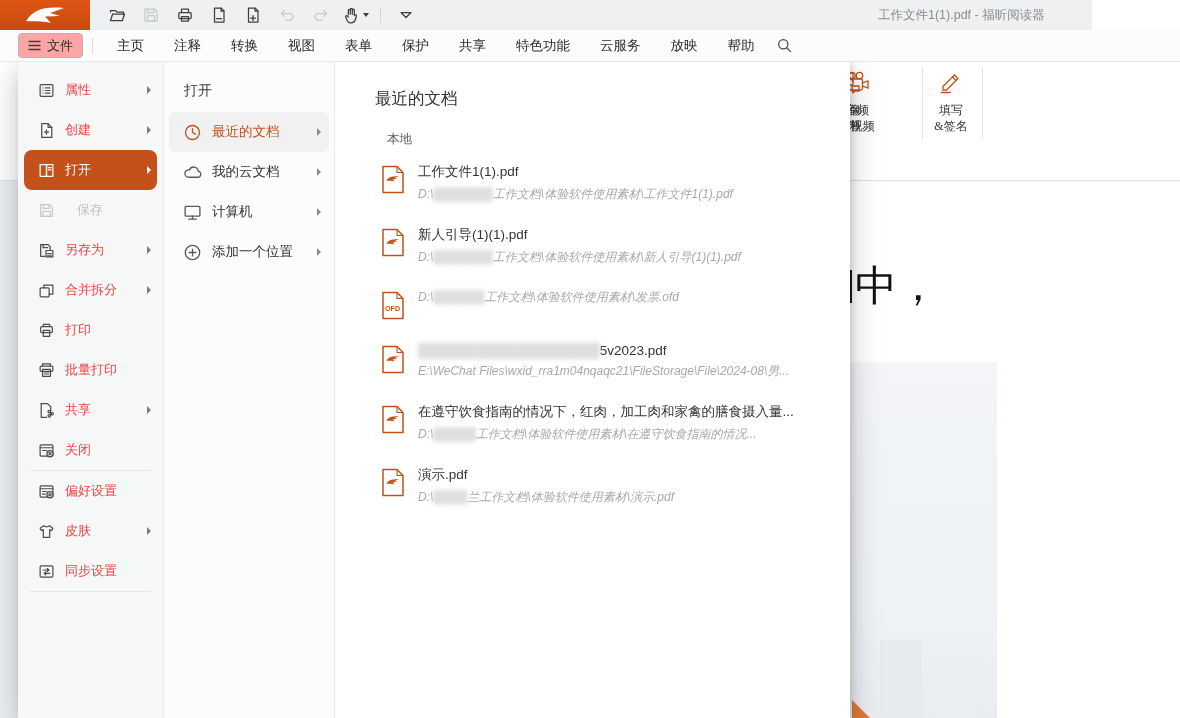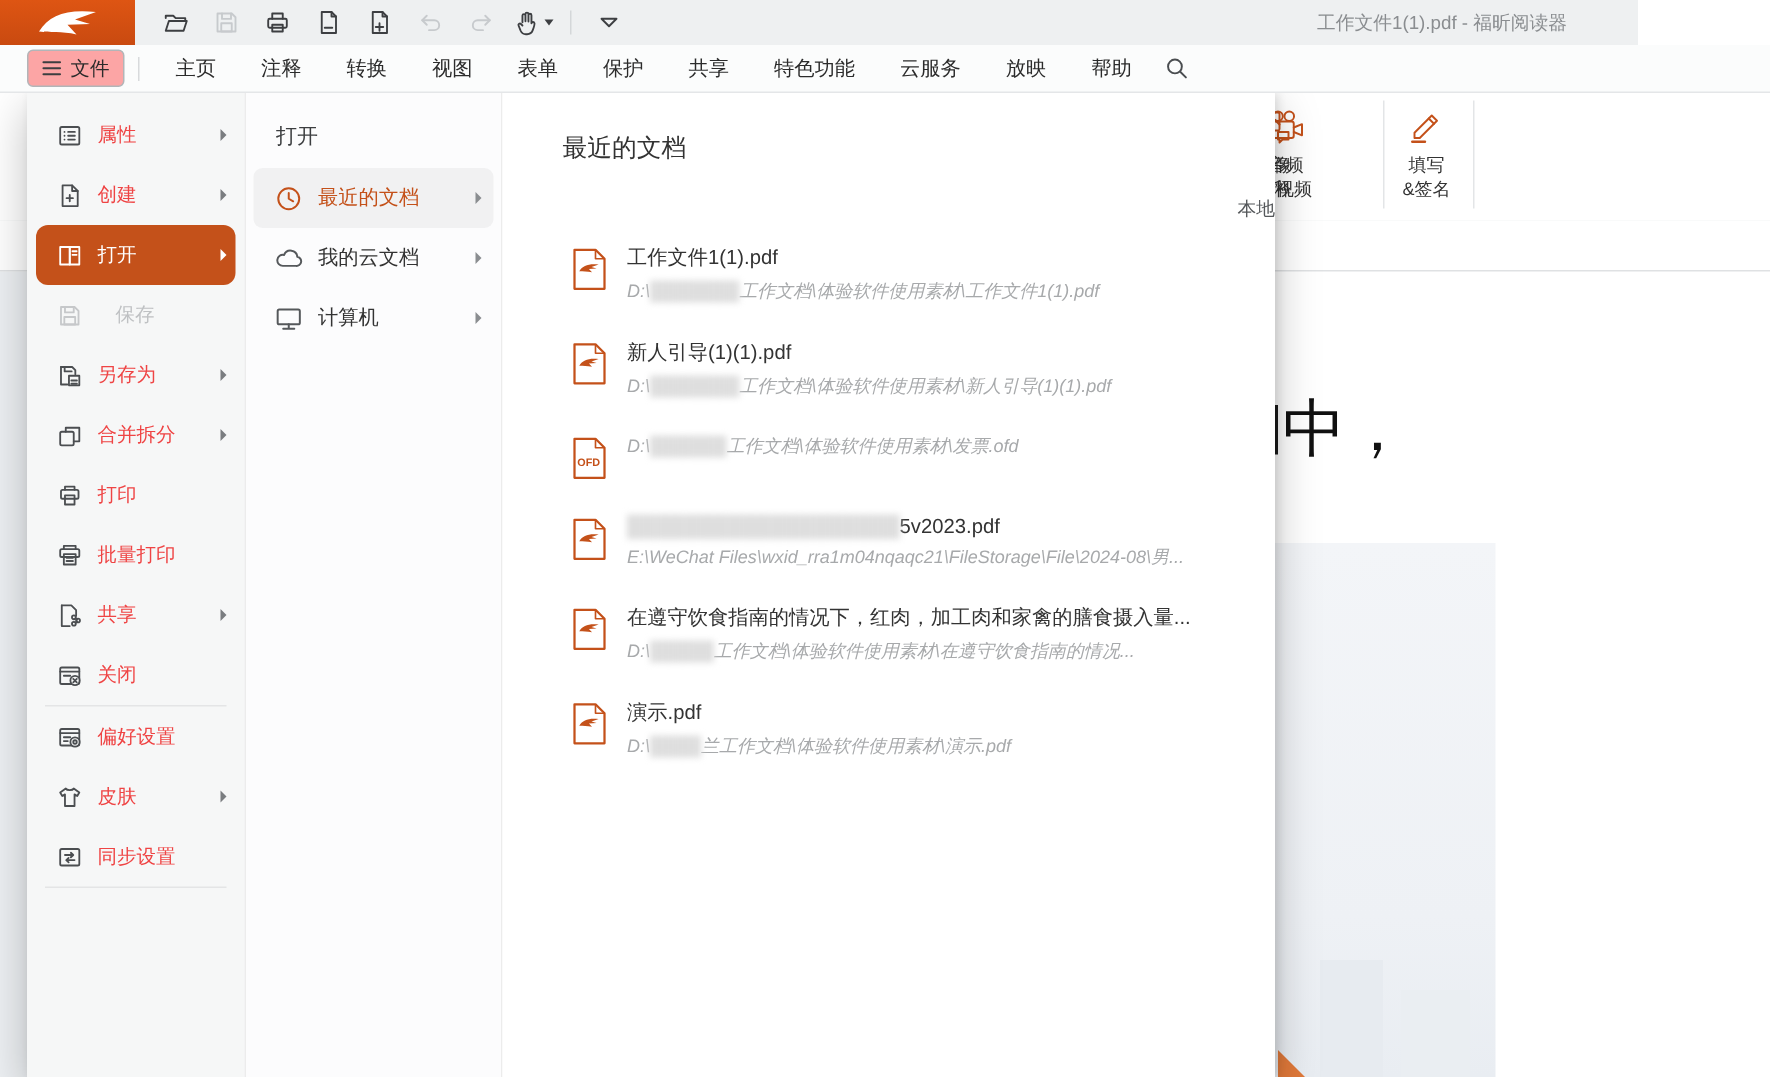--- a/index.html
+++ b/index.html
@@ -2,21 +2,21 @@
 <html><head>
 <meta charset="utf-8">
 <style>
   html,body{margin:0;padding:0;}
   body{
     width:1180px;height:718px;position:relative;overflow:hidden;
     font-family:"Liberation Sans","DejaVu Sans",sans-serif;
     background:#fff;color:#333;font-size:13px;
     -webkit-font-smoothing:antialiased;
   }
-  .icon{display:inline-flex;align-items:center;justify-content:center;flex:none;}
+  .icon{display:inline-flex;align-items:flex-start;justify-content:center;flex:none;}
   svg{display:block;}
 
   
   .titlebar{position:absolute;left:0;top:0;width:1092px;height:30px;background:#eef0f1;display:flex;align-items:center;}
   .logo-block{width:90px;height:30px;background:linear-gradient(180deg,#de5513,#c94a10);display:flex;align-items:center;justify-content:center;flex:none;}
   .qat{display:flex;align-items:center;gap:8px;margin-left:14px;}
   .qat-btn{width:26px;height:24px;display:flex;align-items:center;justify-content:center;border-radius:3px;color:#3d3f42;}
   .qat-btn.disabled{color:#c7cacd;}
   .qat-btn .caret{width:0;height:0;border-top:4px solid currentColor;border-left:3.5px solid transparent;border-right:3.5px solid transparent;margin-left:3px;}
   .qat-sep{width:1px;height:16px;background:#d4d7d9;margin:0 4px;}
@@ -63,21 +63,21 @@
   .fm-mid{width:170px;background:#fcfcfd;border-left:1px solid #ececec;border-right:1px solid #ececec;flex:none;}
   .mid-head{margin:20px 0 12px 20px;font-size:14px;color:#3c3e40;}
   .op-item{height:40px;display:flex;align-items:center;margin:0 5px;padding-left:14px;padding-right:8px;border-radius:6px;color:#333;font-size:13.5px;}
   .op-item .icon{width:19px;height:19px;margin-right:10px;color:#55585b;}
   .op-item.selected{background:#f1f1f2;color:#c4511a;}
   .op-item.selected .icon{color:#c4511a;}
   .op-item .arr{border-left-color:#8a8d90;}
 
   .fm-right{flex:1;background:#fff;overflow:hidden;}
   .recent-head{margin:26px 0 0 40px;font-size:16.5px;color:#333;}
-  .group-label{margin:21px 0 0 40px;font-size:12.5px;color:#55585b;text-align:right;}
+  .group-label{margin:21px 0 0 52px;font-size:12.5px;color:#55585b;}
   .file-list{margin:15px 0 0 46px;}
   .file-row{display:flex;align-items:flex-start;margin-bottom:23px;}
   .file-row .icon{width:24px;height:29px;margin-right:13px;margin-top:2px;}
   .file-name{font-size:13.5px;color:#333;margin-bottom:5px;white-space:nowrap;}
   .file-path{font-size:12px;color:#a7a9ab;white-space:nowrap;font-style:italic;}
   .rd{color:#dedede;filter:blur(2px);}
 </style>
 </head>
 <body>
 
@@ -218,21 +218,21 @@
         <svg width="26" height="26" viewBox="0 0 26 24" fill="none" stroke="#c4511a" stroke-width="1.3" stroke-linecap="round" stroke-linejoin="round">
           <circle cx="8" cy="5.5" r="3.2"></circle>
           <circle cx="15.5" cy="5.5" r="3.2"></circle>
           <rect x="2.5" y="9" width="16" height="11" rx="1.5"></rect>
           <path d="M18.5 13 L24 10.8 V18.2 L18.5 16"></path>
         </svg>
       </span>
       <span>音频</span>
       <span>&amp; 视频</span>
     </div>
-    <div class="rb-btn" style="left: 928px; width: 46px;">
+    <div class="rb-btn" style="left: 928px; width: 46px; font-family: Liberation Serif, serif;">
       <span class="icon">
         <svg width="26" height="26" viewBox="0 0 26 26" fill="none" stroke="#c4511a" stroke-width="1.3" stroke-linecap="round" stroke-linejoin="round">
           <path d="M5 17.5 L16.5 6 L20 9.5 L8.5 21 H5 Z"></path>
           <path d="M14.5 8 L18 11.5"></path>
           <path d="M3.5 23.5 H12" stroke-width="1.6"></path>
         </svg>
       </span>
       <span>填写</span>
       <span>&amp;签名</span>
     </div>
@@ -424,20 +424,30 @@
         <div class="op-item">
           <span class="icon">
             <svg width="19" height="19" viewBox="0 0 18 18" fill="none" stroke="currentColor" stroke-width="1.25" stroke-linecap="round" stroke-linejoin="round">
               <rect x="2" y="3.2" width="14" height="9.3" rx="1"></rect>
               <path d="M9 12.5 V15 M5.5 15.3 h7"></path>
             </svg>
           </span>
           <span>计算机</span>
           <span class="arr"></span>
         </div>
+        <div class="op-item">
+          <span class="icon">
+            <svg width="19" height="19" viewBox="0 0 18 18" fill="none" stroke="currentColor" stroke-width="1.25" stroke-linecap="round" stroke-linejoin="round">
+              <circle cx="9" cy="9" r="6.8"></circle>
+              <path d="M9 5.8 v6.4 M5.8 9 h6.4"></path>
+            </svg>
+          </span>
+          <span>添加一个位置</span>
+          <span class="arr"></span>
+        </div>
       </div>
   </div>
   <div class="fm-right">
     <div class="recent-head">最近的文档</div>
     <div class="group-label">本地</div>
     <div class="file-list" id="file-list">
         <div class="file-row">
           <span class="icon">
             <svg width="24" height="29" viewBox="0 0 24 29" fill="none" stroke="#c4511a" stroke-width="1.5" stroke-linejoin="round">
               <path d="M2 1.5 H16 L22 7.5 V27.5 H2 Z" fill="#fff"></path>

